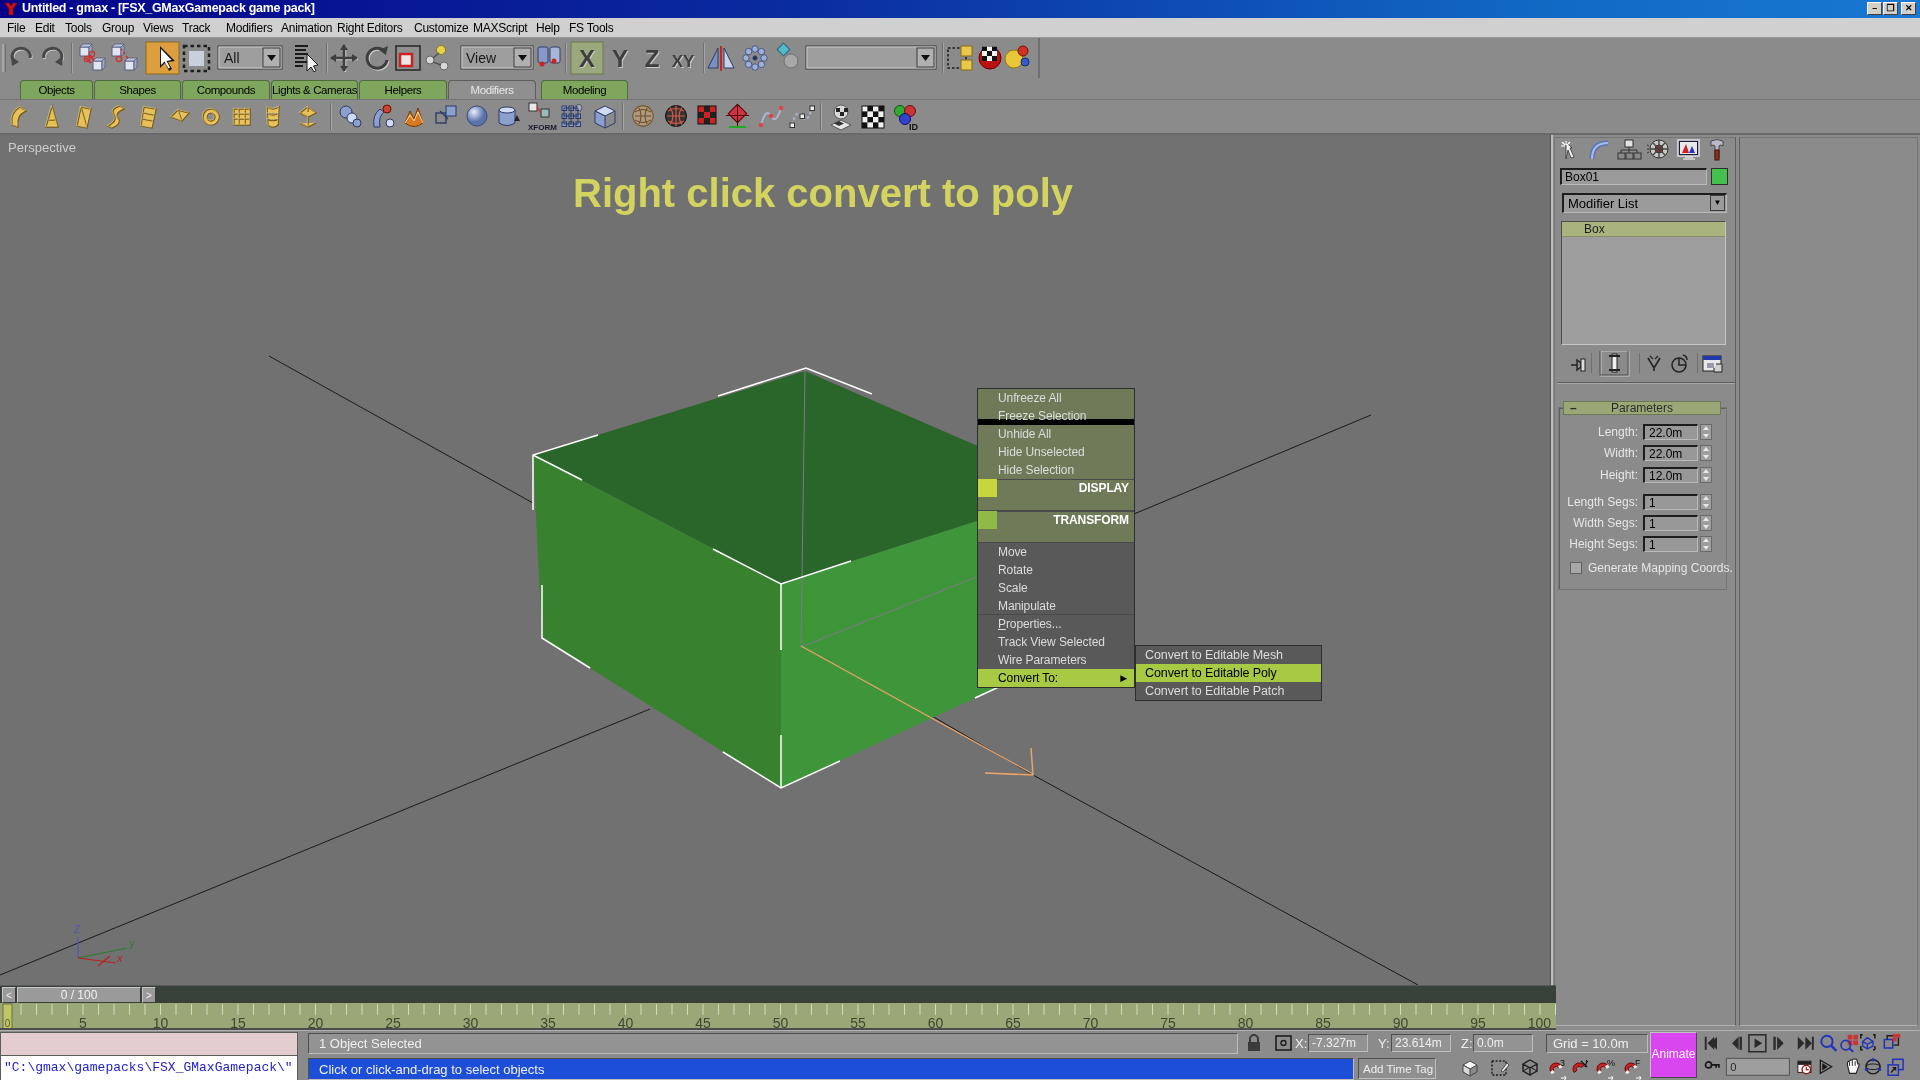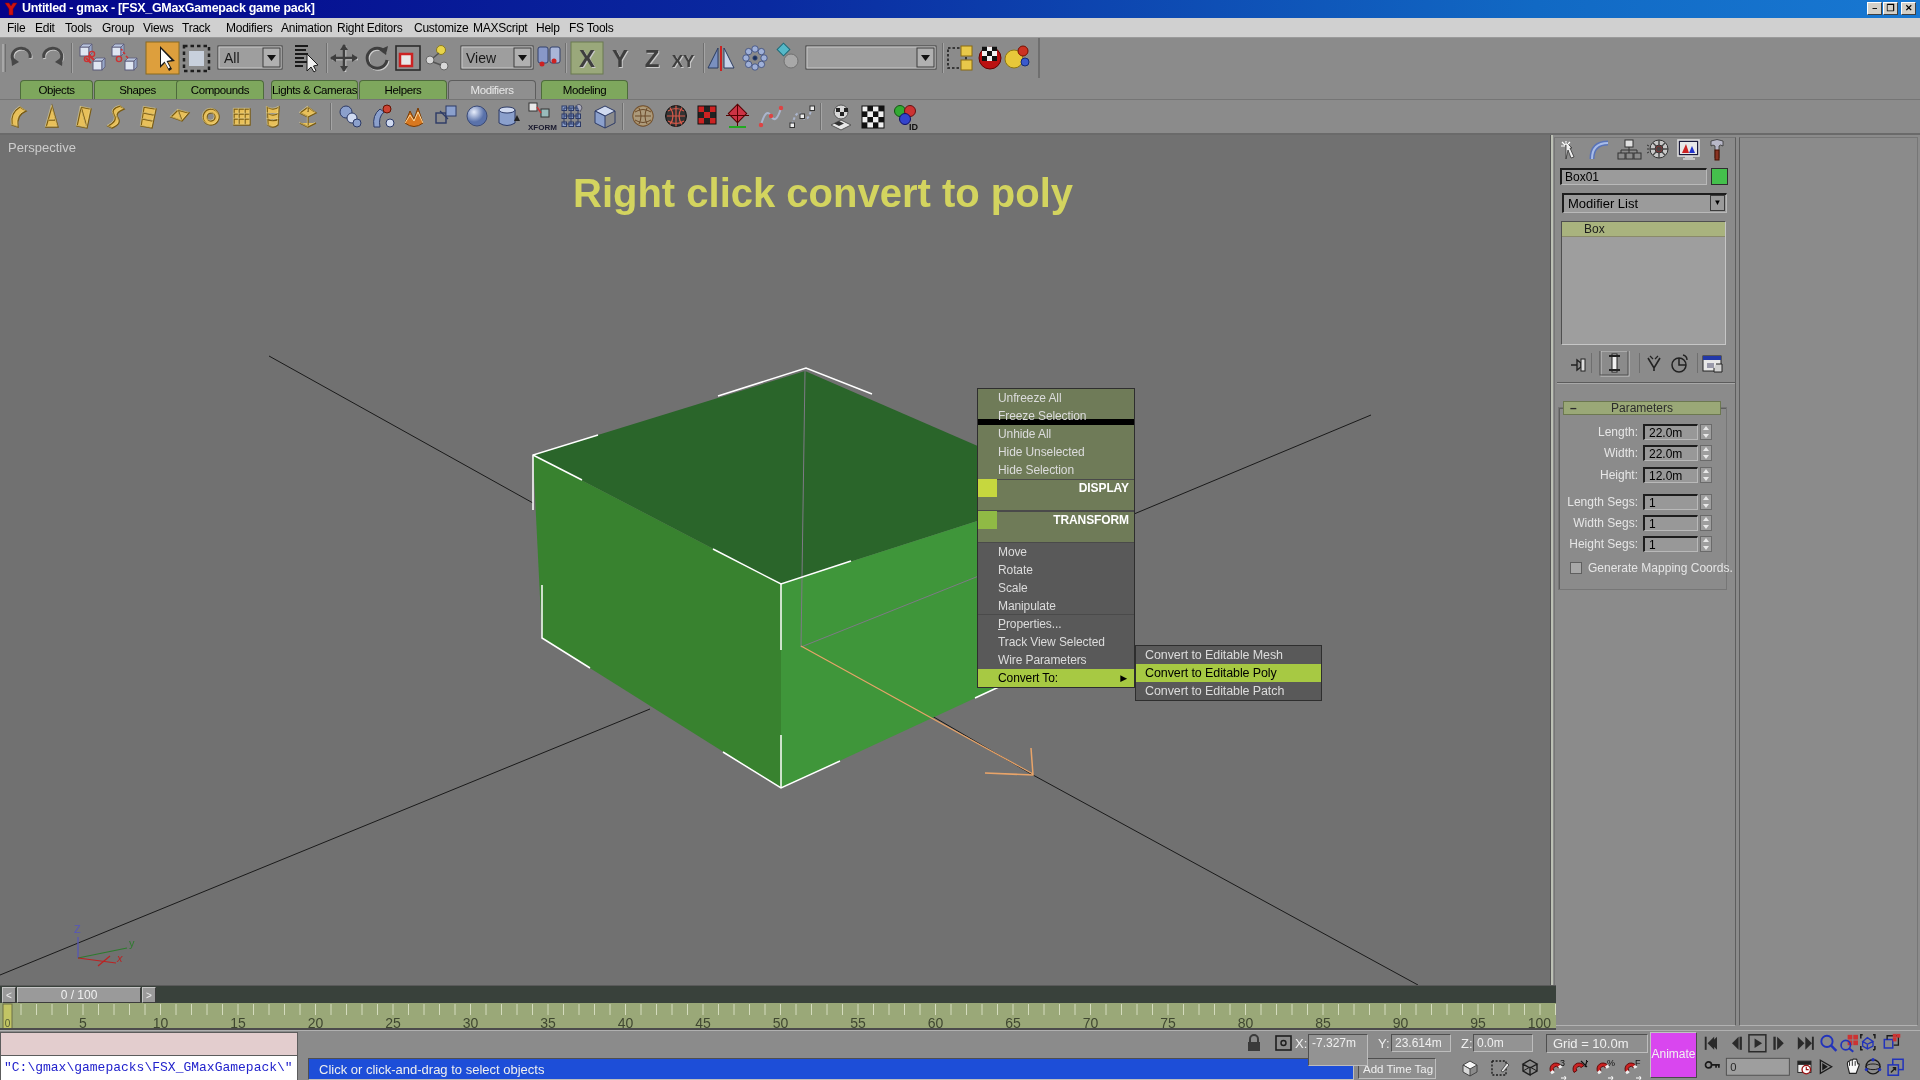--- a/index.html
+++ b/index.html
@@ -241,21 +241,21 @@
         <circle cx="19" cy="7" r="5" fill="#cc3322" stroke="#771100"></circle>
         <circle cx="21" cy="18" r="4" fill="#3a5acc" stroke="#102a77"></circle>
       </g>
   <rect x="1038" y="0" width="2" height="40" fill="#6f6f6f"></rect>
   </svg>
 </div>
 
 <div id="tabrow" class="abs">
   <div class="tab" style="left:20px;width:73px">Objects</div>
   <div class="tab" style="left:94px;width:87px">Shapes</div>
-  <div class="tab" style="left:176px;width:88px">Compounds</div>
+  <div class="tab" style="left:182px;width:88px">Compounds</div>
   <div class="tab" style="left:271px;width:87px">Lights &amp; Cameras</div>
   <div class="tab" style="left:359px;width:88px">Helpers</div>
   <div class="tab active" style="left:448px;width:88px">Modifiers</div>
   <div class="tab" style="left:541px;width:87px">Modeling</div>
 </div>
 
 <div id="toolbar2" class="abs">
   <svg class="abs" style="left:0;top:0" width="940" height="33" viewBox="0 0 940 33">
   <defs>
         <radialGradient id="gsph" cx="0.35" cy="0.3">
@@ -767,26 +767,27 @@
   <text x="7.5" y="24" fill="#555c33" font-size="10" text-anchor="middle">0</text>
   </svg>
 </div>
 
 <div id="bottombar" class="abs">
 
   <div class="abs" style="left:0;top:1px;width:298px;height:24px;background:#e3cdce;border:1px solid #5c5c5c"></div>
   <div class="abs" style="left:0;top:25px;width:298px;height:25px;background:#ffffff;border:1px solid #5c5c5c;border-top:none;
        font-family:'Liberation Mono',monospace;font-size:13px;color:#2222cc;line-height:24px;padding-left:3px">"C:\gmax\gamepacks\FSX_GMaxGamepack\"</div>
 
+  <div class="sunk" style="left:308px;top:2px;width:930px;height:21px;line-height:20px;padding-left:10px">1 Object Selected</div>
   <div class="sunk" style="left:308px;top:27px;width:1046px;height:22px;line-height:21px;padding-left:10px;background:#1d4ed8">Click or click-and-drag to select objects</div>
 
   <div class="sunk" style="left:1358px;top:27px;width:78px;height:21px;line-height:20px;padding-left:4px;background:#8f8f8f;font-size:11.5px;white-space:nowrap">Add Time Tag</div>
 
   <div class="btxt" style="left:1295px;top:5px">X:</div>
-  <div class="sunk" style="left:1308px;top:3px;width:60px;height:32px;line-height:17px;padding-left:3px;font-size:12px">-7.327m</div>
+  <div class="sunk" style="left:1308px;top:3px;width:60px;height:18px;line-height:17px;padding-left:3px;font-size:12px">-7.327m</div>
   <div class="btxt" style="left:1378px;top:5px">Y:</div>
   <div class="sunk" style="left:1391px;top:3px;width:60px;height:18px;line-height:17px;padding-left:3px;font-size:12px">23.614m</div>
   <div class="btxt" style="left:1461px;top:5px">Z:</div>
   <div class="sunk" style="left:1473px;top:3px;width:60px;height:18px;line-height:17px;padding-left:3px;font-size:12px">0.0m</div>
   <div class="sunk" style="left:1546px;top:3px;width:102px;height:19px;line-height:18px;padding-left:6px;background:#8f8f8f">Grid = 10.0m</div>
 
   <div class="abs" style="left:1650px;top:1px;width:47px;height:46px;background:#d946ef;border:1px solid #c2c2c2;border-right-color:#4a4a4a;border-bottom-color:#4a4a4a;color:#f2f2f2;font-size:12px;text-align:center;line-height:42px">Animate</div>
 
   <svg class="abs" style="left:1701px;top:1px" width="218" height="48" viewBox="0 0 218 48">
       <g transform="scale(0.94)">

